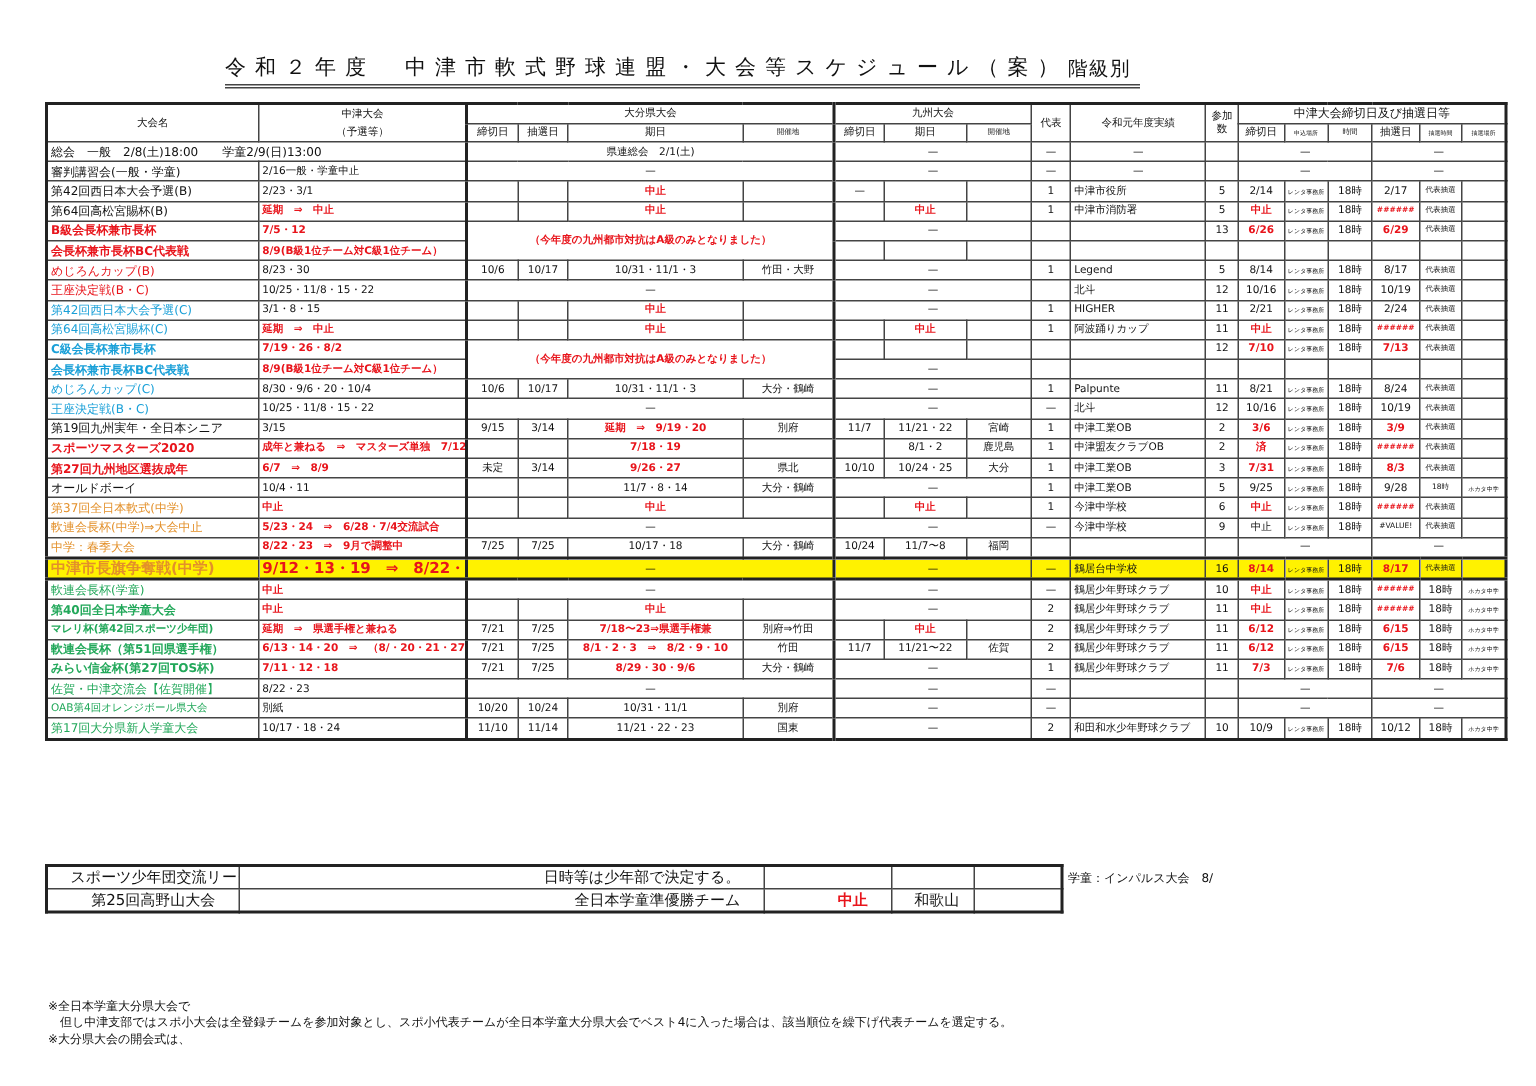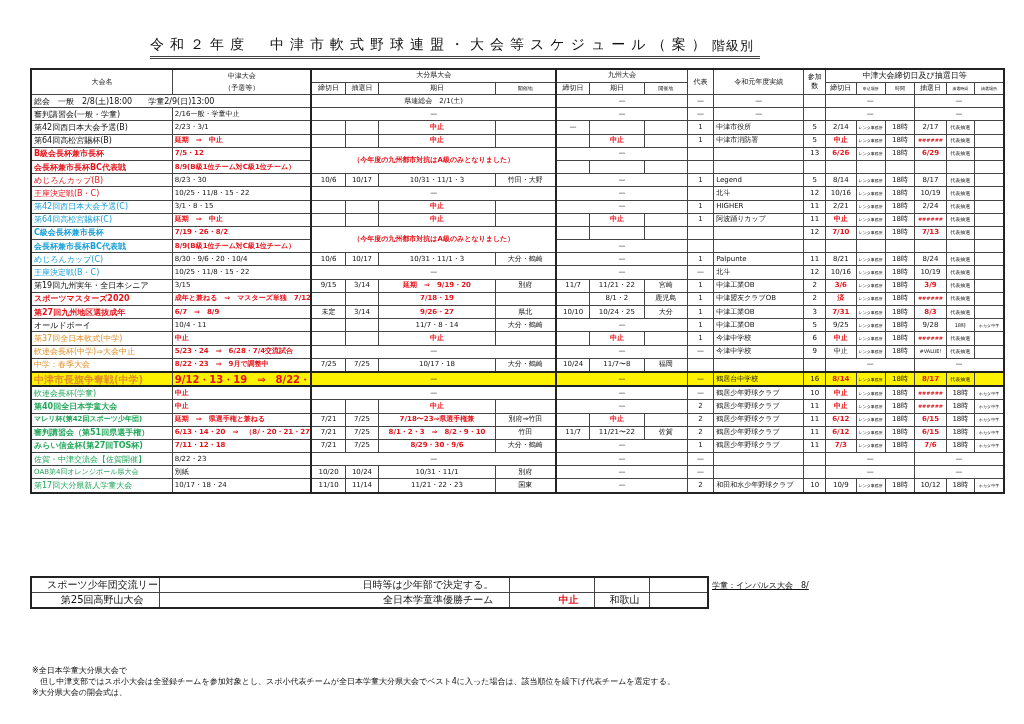--- a/index.html
+++ b/index.html
@@ -25,21 +25,21 @@
   .orangeb { color:#e3902a; font-weight:bold; }
   .green { color:#22a85a; }
   .greenb { color:#22a85a; font-weight:bold; }
   .darkred { color:#e8141b; font-weight:bold; }
   tr.hl td { background:#fff200; border-top:2px solid #222; border-bottom:2px solid #222; }
   tr.hl td.name { font-size:10px; }
   tr.hl td.zt { font-size:10px; }
   table.sub { position:absolute; left:30px; top:576px; border-collapse:collapse; table-layout:fixed;
               border:2px solid #222; width:677px; }
   table.sub td { border:1px solid #444; font-size:10px; height:13px; padding:0 15px; white-space:nowrap; overflow:hidden;text-align:right; }
-  .side-note { position:absolute; left:712px; top:580px; font-size:8px;text-decoration:underline; }
+  .side-note { position:absolute; left:712px; top:580px; font-size:8px; }
   .notes { position:absolute; left:32px; top:665px; font-size:8px; line-height:11px; }
 </style>
 </head>
 <body>
 
 <div class="title">令和２年度　中津市軟式野球連盟・大会等スケジュール（案）</div>
 <div class="title-sub">階級別</div>
 
 <table class="sched">
   <colgroup>
@@ -533,21 +533,21 @@
       <td>11</td>
       <td class="red">6/12</td>
       <td class="tiny">レンタ事務所</td>
       <td>18時</td>
       <td class="red">6/15</td>
       <td>18時</td>
       <td class="tiny">ホカタ中学</td>
     </tr>
 
     <tr>
-      <td class="name greenb">審判講習会（第51回県選手権）</td>
+      <td class="name greenb">軟連会長杯（第51回県選手権）</td>
       <td class="zt red">6/13・14・20　⇒　（8/・20・21・27）</td>
       <td class="thick-l">7/21</td>
       <td>7/25</td>
       <td class="red">8/1・2・3　⇒　8/2・9・10</td>
       <td>竹田</td>
       <td class="thick-l">11/7</td>
       <td>11/21〜22</td>
       <td>佐賀</td>
       <td>2</td>
       <td class="zt">鶴居少年野球クラブ</td>

